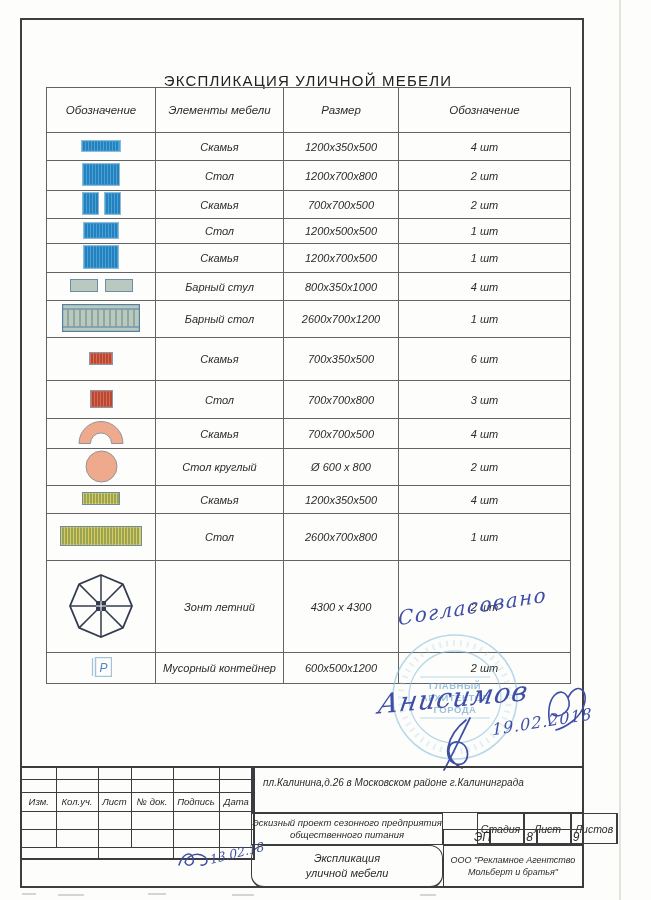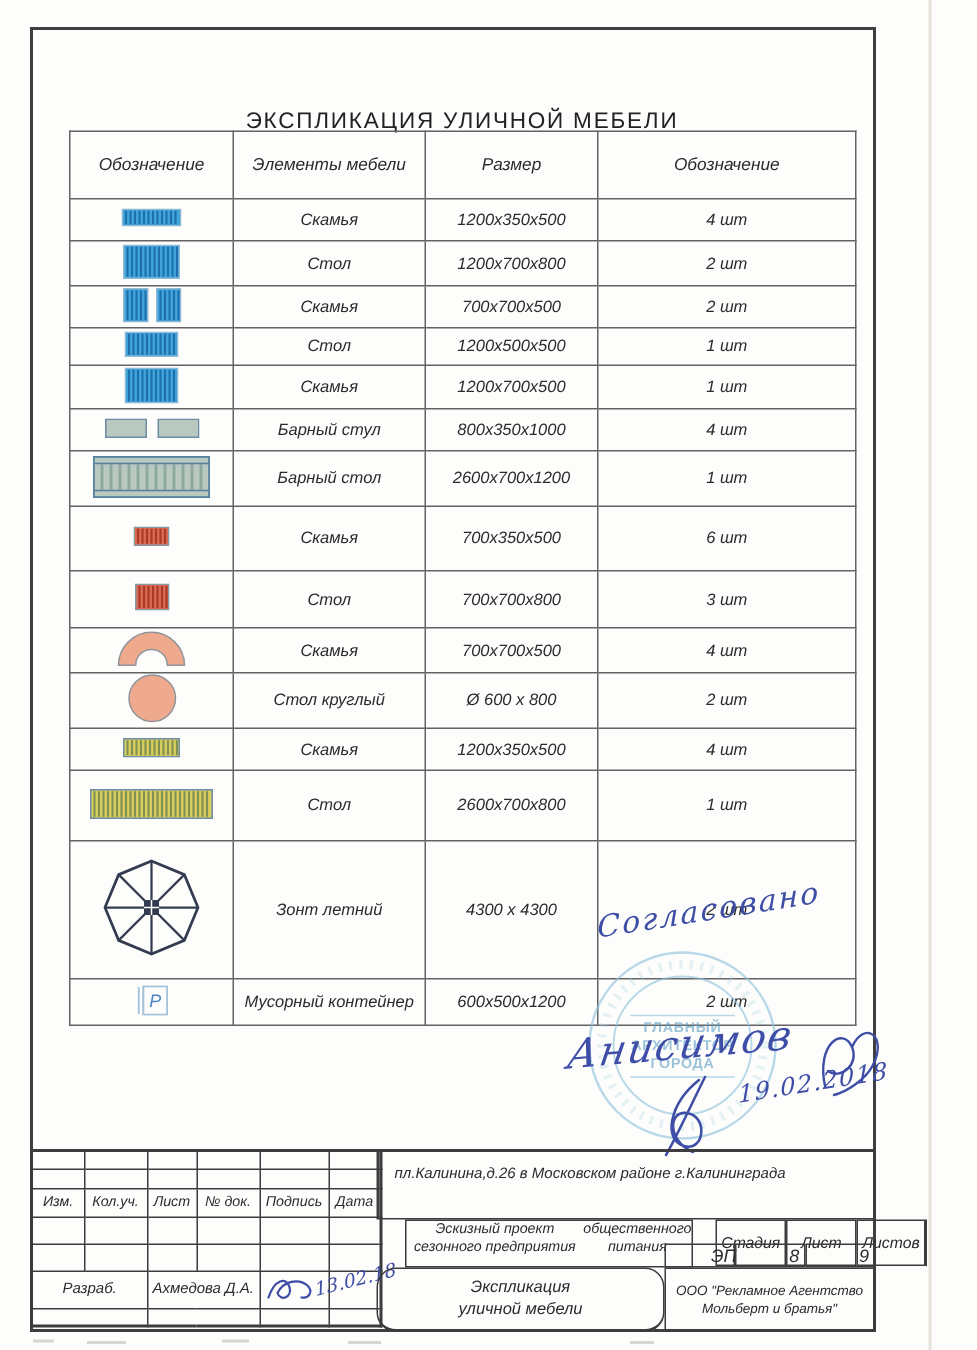--- a/index.html
+++ b/index.html
@@ -20,22 +20,22 @@
   
   .tb{position:absolute;box-sizing:border-box;border:1px solid #3c3c3e;background:transparent;}
   table.rev{position:absolute;left:20px;top:766px;border-collapse:collapse;table-layout:fixed;
             border:2px solid #3c3c3e;}
   table.rev td{border:1px solid #3c3c3e;font-style:italic;font-size:9.5px;color:#2b2b2b;
             text-align:center;vertical-align:middle;padding:0;overflow:hidden;white-space:nowrap;}
   .cell-text{font-style:italic;color:#2b2b2b;}
   .tb-address{left:251px;top:766px;width:333px;height:47px;border-width:2px 2px 1px 2px;
               padding:7px 0 0 10px;font-size:10px;line-height:15px;text-align:left;}
   .tb-project{left:251px;top:813px;width:192px;height:32px;border-width:1px;
-              display:flex;flex-direction:row;justify-content:center;text-align:center;
-              font-size:9.5px;line-height:12px;margin-left:19px;}
+              display:flex;flex-direction:column;justify-content:center;text-align:center;
+              font-size:9.5px;line-height:12px;}
   .tb-stage-h{top:813px;height:31px;font-size:10.5px;margin-left:34px;}
   .tb-stage-v{top:829px;height:16px;font-size:12px;padding-left:32px;}
   .tb-small{position:absolute;box-sizing:border-box;border:1px solid #3c3c3e;
             display:flex;align-items:center;justify-content:center;font-style:italic;color:#2b2b2b;}
   .tb-doc{left:251px;top:845px;width:192px;height:43px;border-width:1px 1px 2px 1px;
           display:flex;flex-direction:column;justify-content:center;text-align:center;
           font-size:11px;line-height:15px;border-radius:13px;}
   .tb-company{left:443px;top:845px;width:141px;height:43px;border-width:1px 2px 2px 1px;
           display:flex;flex-direction:column;justify-content:center;text-align:center;
           font-size:9px;line-height:12px;}
@@ -437,26 +437,20 @@
           <td></td>
         </tr>
     <tr style="height:18px">
           <td></td>
           <td></td>
           <td></td>
           <td></td>
           <td></td>
           <td></td>
         </tr>
-    <tr style="height:25px">
-      <td colspan="2" style="font-size:10px">Разраб.</td>
-      <td colspan="2" style="font-size:10px">Ахмедова Д.А.</td>
-      <td></td>
-      <td></td>
-    </tr>
     <tr style="height:12px">
       <td colspan="2"></td>
           <td colspan="2"></td>
           <td></td>
           <td></td>
     </tr>
   </tbody>
     </table>
   <svg class="overlay" style="left:175px;top:849px;" width="42" height="22">
     <path d="M4,16 C8,4 16,2 18,9 C20,16 12,19 10,13 C14,5 24,3 30,8 C34,12 31,17 26,16" fill="none" stroke="#3e4da6" stroke-width="1.5" stroke-linecap="round"></path>

